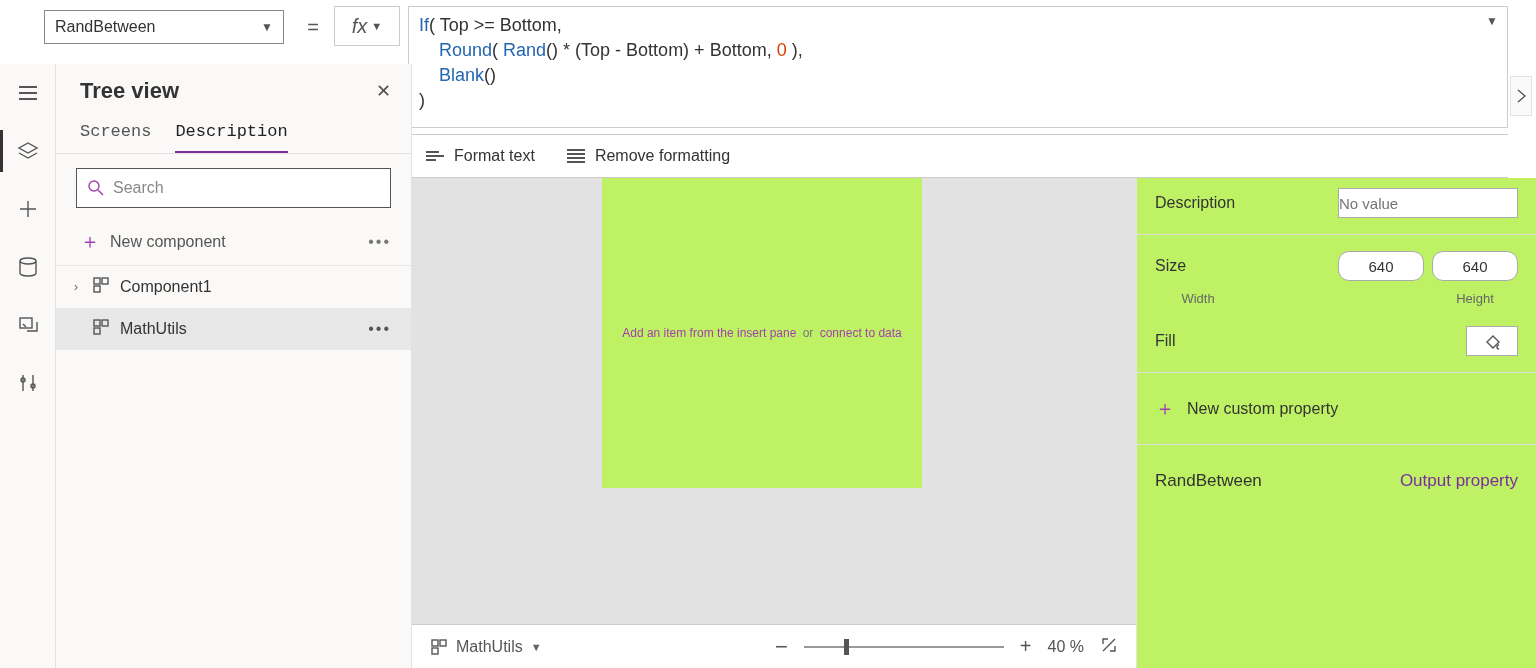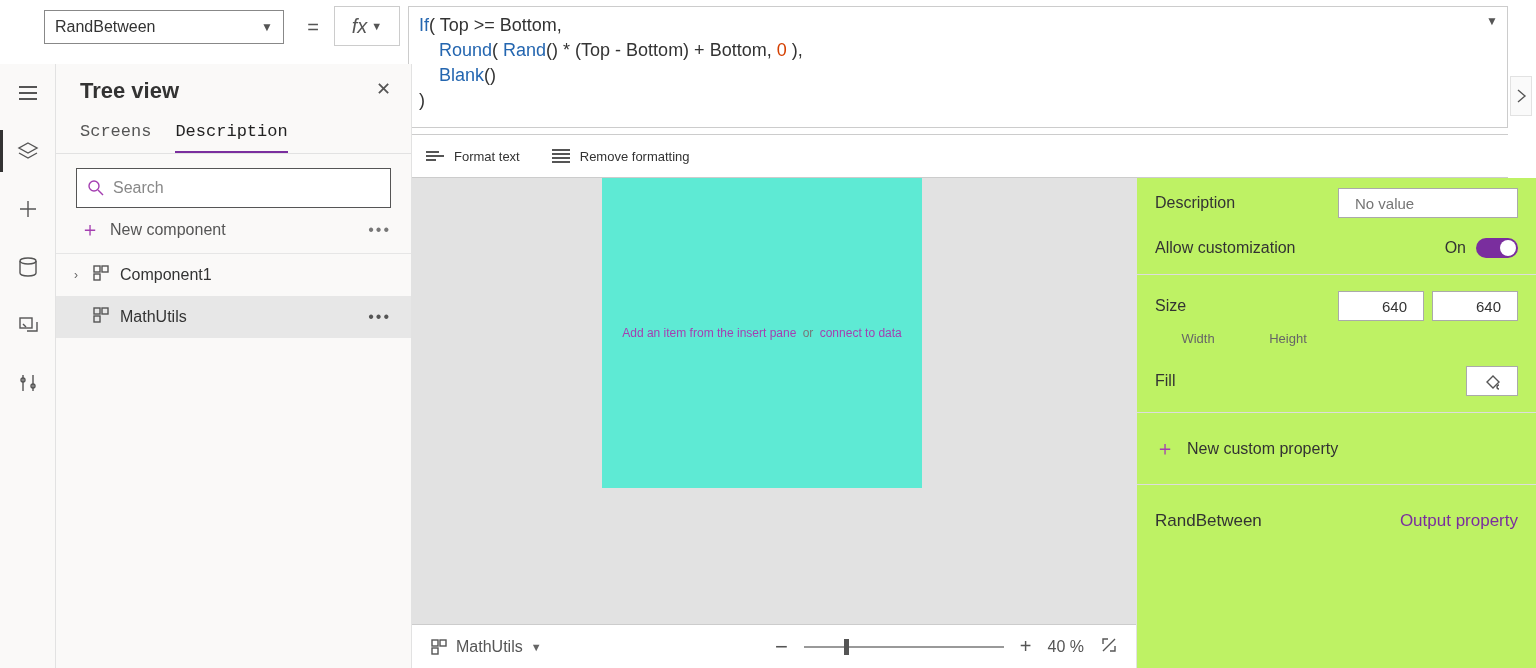--- a/index.html
+++ b/index.html
@@ -12,68 +12,68 @@
   .equals { position:absolute; top:10px; left:298px; width:30px; height:34px; display:flex; align-items:center; justify-content:center; font-size:20px; color:#555; }
   .fx { position:absolute; top:6px; left:334px; width:66px; height:40px; border:1px solid #ccc; display:flex; align-items:center; justify-content:center; font-style:italic; font-size:20px; color:#555;}
   .fx .chev { font-style:normal; font-size:11px; margin-left:4px;}
   .formula-box { position:absolute; top:6px; left:408px; right:28px; height:122px; border:1px solid #ccc; background:#fff; font-family: Consolas, monospace; font-size:18px; line-height:25px; padding:6px 10px; white-space:pre; overflow:hidden;}
   .tok-fn { color:#2466b0; }
   .tok-num { color:#d43f00; }
   .formula-chev { position:absolute; top:14px; right:38px; color:#555; font-size:12px;}
   .formula-expand { position:absolute; top:76px; right:4px; width:22px; height:40px; border:1px solid #e2e2e2; background:#fafafa; display:flex; align-items:center; justify-content:center; color:#666;}
   
   .fmt-bar { position:absolute; top:134px; left:412px; right:28px; height:44px; border-top:1px solid #ccc; border-bottom:1px solid #ccc; display:flex; align-items:center; gap:32px; padding:0 14px; background:#fff;}
-  .fmt-item { display:flex; align-items:center; gap:10px; font-size:13px; color:#333;}
+  .fmt-item { display:flex; align-items:center; gap:10px; font-size:16px; color:#333;}
   .fmt-icon { width:18px; display:inline-flex; flex-direction:column; gap:2px;}
   .fmt-icon span { height:2px; background:#555;}
 
   
   .leftrail { position:absolute; top:64px; left:0; width:56px; bottom:0; background:#faf9f8; border-right:1px solid #e2e2e2;}
   .leftrail .rail-btn { width:56px; height:58px; display:flex; align-items:center; justify-content:center; color:#555; font-size:20px; position:relative;}
   .leftrail .rail-btn.active::before { content:""; position:absolute; left:0; top:8px; bottom:8px; width:3px; background:#333;}
   .hamburger { width:18px; height:14px; display:flex; flex-direction:column; justify-content:space-between;}
   .hamburger span { height:2px; background:#555;}
 
   
   .treepanel { position:absolute; top:64px; left:56px; width:356px; bottom:0; background:#faf9f8; border-right:1px solid #e2e2e2;}
-  .treepanel .hdr { display:flex; padding:14px 20px 6px 24px; font-size:22px; font-weight:600;}
+  .treepanel .hdr { display:flex; align-items:center; padding:14px 20px 6px 24px; font-size:22px; font-weight:600;}
   .treepanel .hdr .close { margin-left:auto; font-size:18px; color:#555; font-weight:normal;}
   .treepanel .tabs { display:flex; gap:24px; padding:0 24px; border-bottom:1px solid #e2e2e2; margin-top:6px;}
   .treepanel .tab { padding:6px 0 10px 0; font-size:17px; color:#555;font-family:Liberation Mono, monospace;}
   .treepanel .tab.active { color:#222; border-bottom:2px solid #7a2e9e; font-weight:500;}
-  .searchbox { margin:14px 20px 2px 20px; height:40px; border:1px solid #555; background:#fff; display:flex; align-items:center; padding:0 10px; gap:8px; color:#888;}
+  .searchbox { margin:14px 20px 14px 20px; height:40px; border:1px solid #555; background:#fff; display:flex; align-items:center; padding:0 10px; gap:8px; color:#888;}
   .newcomp { display:flex; align-items:center; padding:6px 20px 10px 24px; gap:10px; color:#555; border-bottom:1px solid #e6e6e6;}
   .newcomp .plus { color:#a43fb1; font-size:20px;}
   .newcomp .dots { margin-left:auto; letter-spacing:2px; color:#777;}
   .tree-item { display:flex; align-items:center; height:42px; padding:0 20px 0 12px; gap:8px; border-bottom:1px solid transparent;}
   .tree-item .exp { width:16px; text-align:center; color:#666; font-size:12px;}
   .tree-item .ico { width:20px; color:#555;}
   .tree-item.selected { background:#e7e7e7;}
   .tree-item .dots { margin-left:auto; letter-spacing:2px; color:#555;}
 
   
   .canvas-wrap { position:absolute; top:178px; left:412px; right:400px; bottom:44px; background:#e2e2e2; overflow:hidden;}
-  .canvas { position:absolute; left:190px; top:0; width:320px; height:310px; background:#5eead4; display:flex; align-items:center; justify-content:center; font-size:12px; color:#a43fb1;}
+  .canvas { position:absolute; left:190px; top:0; width:320px; height:310px; background:#bef264; display:flex; align-items:center; justify-content:center; font-size:12px; color:#a43fb1;}
   .canvas .link1 { color:#a43fb1; }
   .canvas .or { color:#777; margin:0 3px;}
   
   .canvas-footer { position:absolute; left:412px; right:400px; bottom:0; height:44px; border-top:1px solid #ccc; display:flex; align-items:center; padding:0 18px; gap:12px; background:#fff;}
   .canvas-footer .sel { display:flex; align-items:center; gap:8px; color:#555;}
   .zoom-group { margin-left:auto; display:flex; align-items:center; gap:16px;}
   .slider-track { width:200px; height:2px; background:#999; position:relative;}
   .slider-thumb { position:absolute; top:-7px; left:40px; width:5px; height:16px; background:#555;}
 
   
   .rightpanel { position:absolute; top:178px; right:0; width:400px; bottom:0; background:#bef264; border-left:1px solid #e2e2e2; overflow:hidden;}
   .prop-row { display:flex; align-items:center; padding:10px 18px; font-size:16px; color:#333;}
   .prop-row .lab { flex:1;}
-  .prop-row input[type=text] { width:180px; height:30px; border:1px solid #aaa; padding:0 16px; font-size:15px; color:#888; background:#fff;}
+  .prop-row input[type=text] { width:180px; height:30px; border:1px solid #aaa; padding:0 0; font-size:15px; color:#888; background:#fff;}
   .toggle { width:42px; height:20px; border-radius:10px; background:#7a2e9e; position:relative;}
   .toggle .knob { position:absolute; right:2px; top:2px; width:16px; height:16px; border-radius:50%; background:#fff;}
-  .size-row input { width:86px !important; text-align:right; color:#333 !important;}
+  .size-row input { width:86px !important; text-align:center; color:#333 !important;border-radius:11px;}
   .size-sub { font-size:13px; color:#666; text-align:center; width:86px;}
   .divider { height:1px; background:#ddd; margin:6px 0;}
   .fill-swatch { width:52px; height:30px; border:1px solid #aaa; background:#fff; display:flex; align-items:center; justify-content:center;}
   .section-title { padding:14px 18px 4px 18px; font-size:15px; color:#555; display:flex; align-items:center; gap:6px;}
   .section-title .info { width:16px; height:16px; border:1.5px solid #777; border-radius:50%; display:inline-flex; align-items:center; justify-content:center; font-size:11px;}
   .new-custom-prop { display:flex; align-items:center; gap:12px; padding:16px 18px; }
   .new-custom-prop .plus { color:#a43fb1; font-size:20px;}
   .custom-prop-item { display:flex; padding:20px 18px; align-items:center;}
   .custom-prop-item .name { flex:1; font-size:17px; color:#333;}
   .custom-prop-item .kind { color:#7a2e9e; font-size:17px;}
@@ -241,34 +241,27 @@
         </svg>
     </span>
   </div>
 </div>
 
 <div class="rightpanel">
   <div class="prop-row">
     <span class="lab">Description</span>
     <input type="text" placeholder="No value" style="">
   </div>
-  <div class="prop-row">
-    <span class="lab">Allow customization</span>
-    <span style="margin-right:10px">On</span>
-    <div class="toggle">
-        <div class="knob"></div>
-      </div>
-  </div>
   <div class="divider"></div>
   <div class="prop-row size-row">
     <span class="lab">Size</span>
     <input type="text" style="margin-right: 8px;" value="640">
     <input type="text" value="640" style="">
   </div>
-  <div class="prop-row" style="padding-top:0; justify-content:flex-start; gap:4px">
+  <div class="prop-row" style="padding-top:0; justify-content:space-between; gap:4px">
     <span class="size-sub">Width</span>
     <span class="size-sub">Height</span>
   </div>
   <div class="prop-row">
     <span class="lab">Fill</span>
     <div class="fill-swatch">
       <svg class="ico18">
           <path d="M4 10 L10 4 L16 10 L10 16 Z"></path>
           <path d="M16 13 a2 2 0 0 0 0 4"></path>
         </svg>

